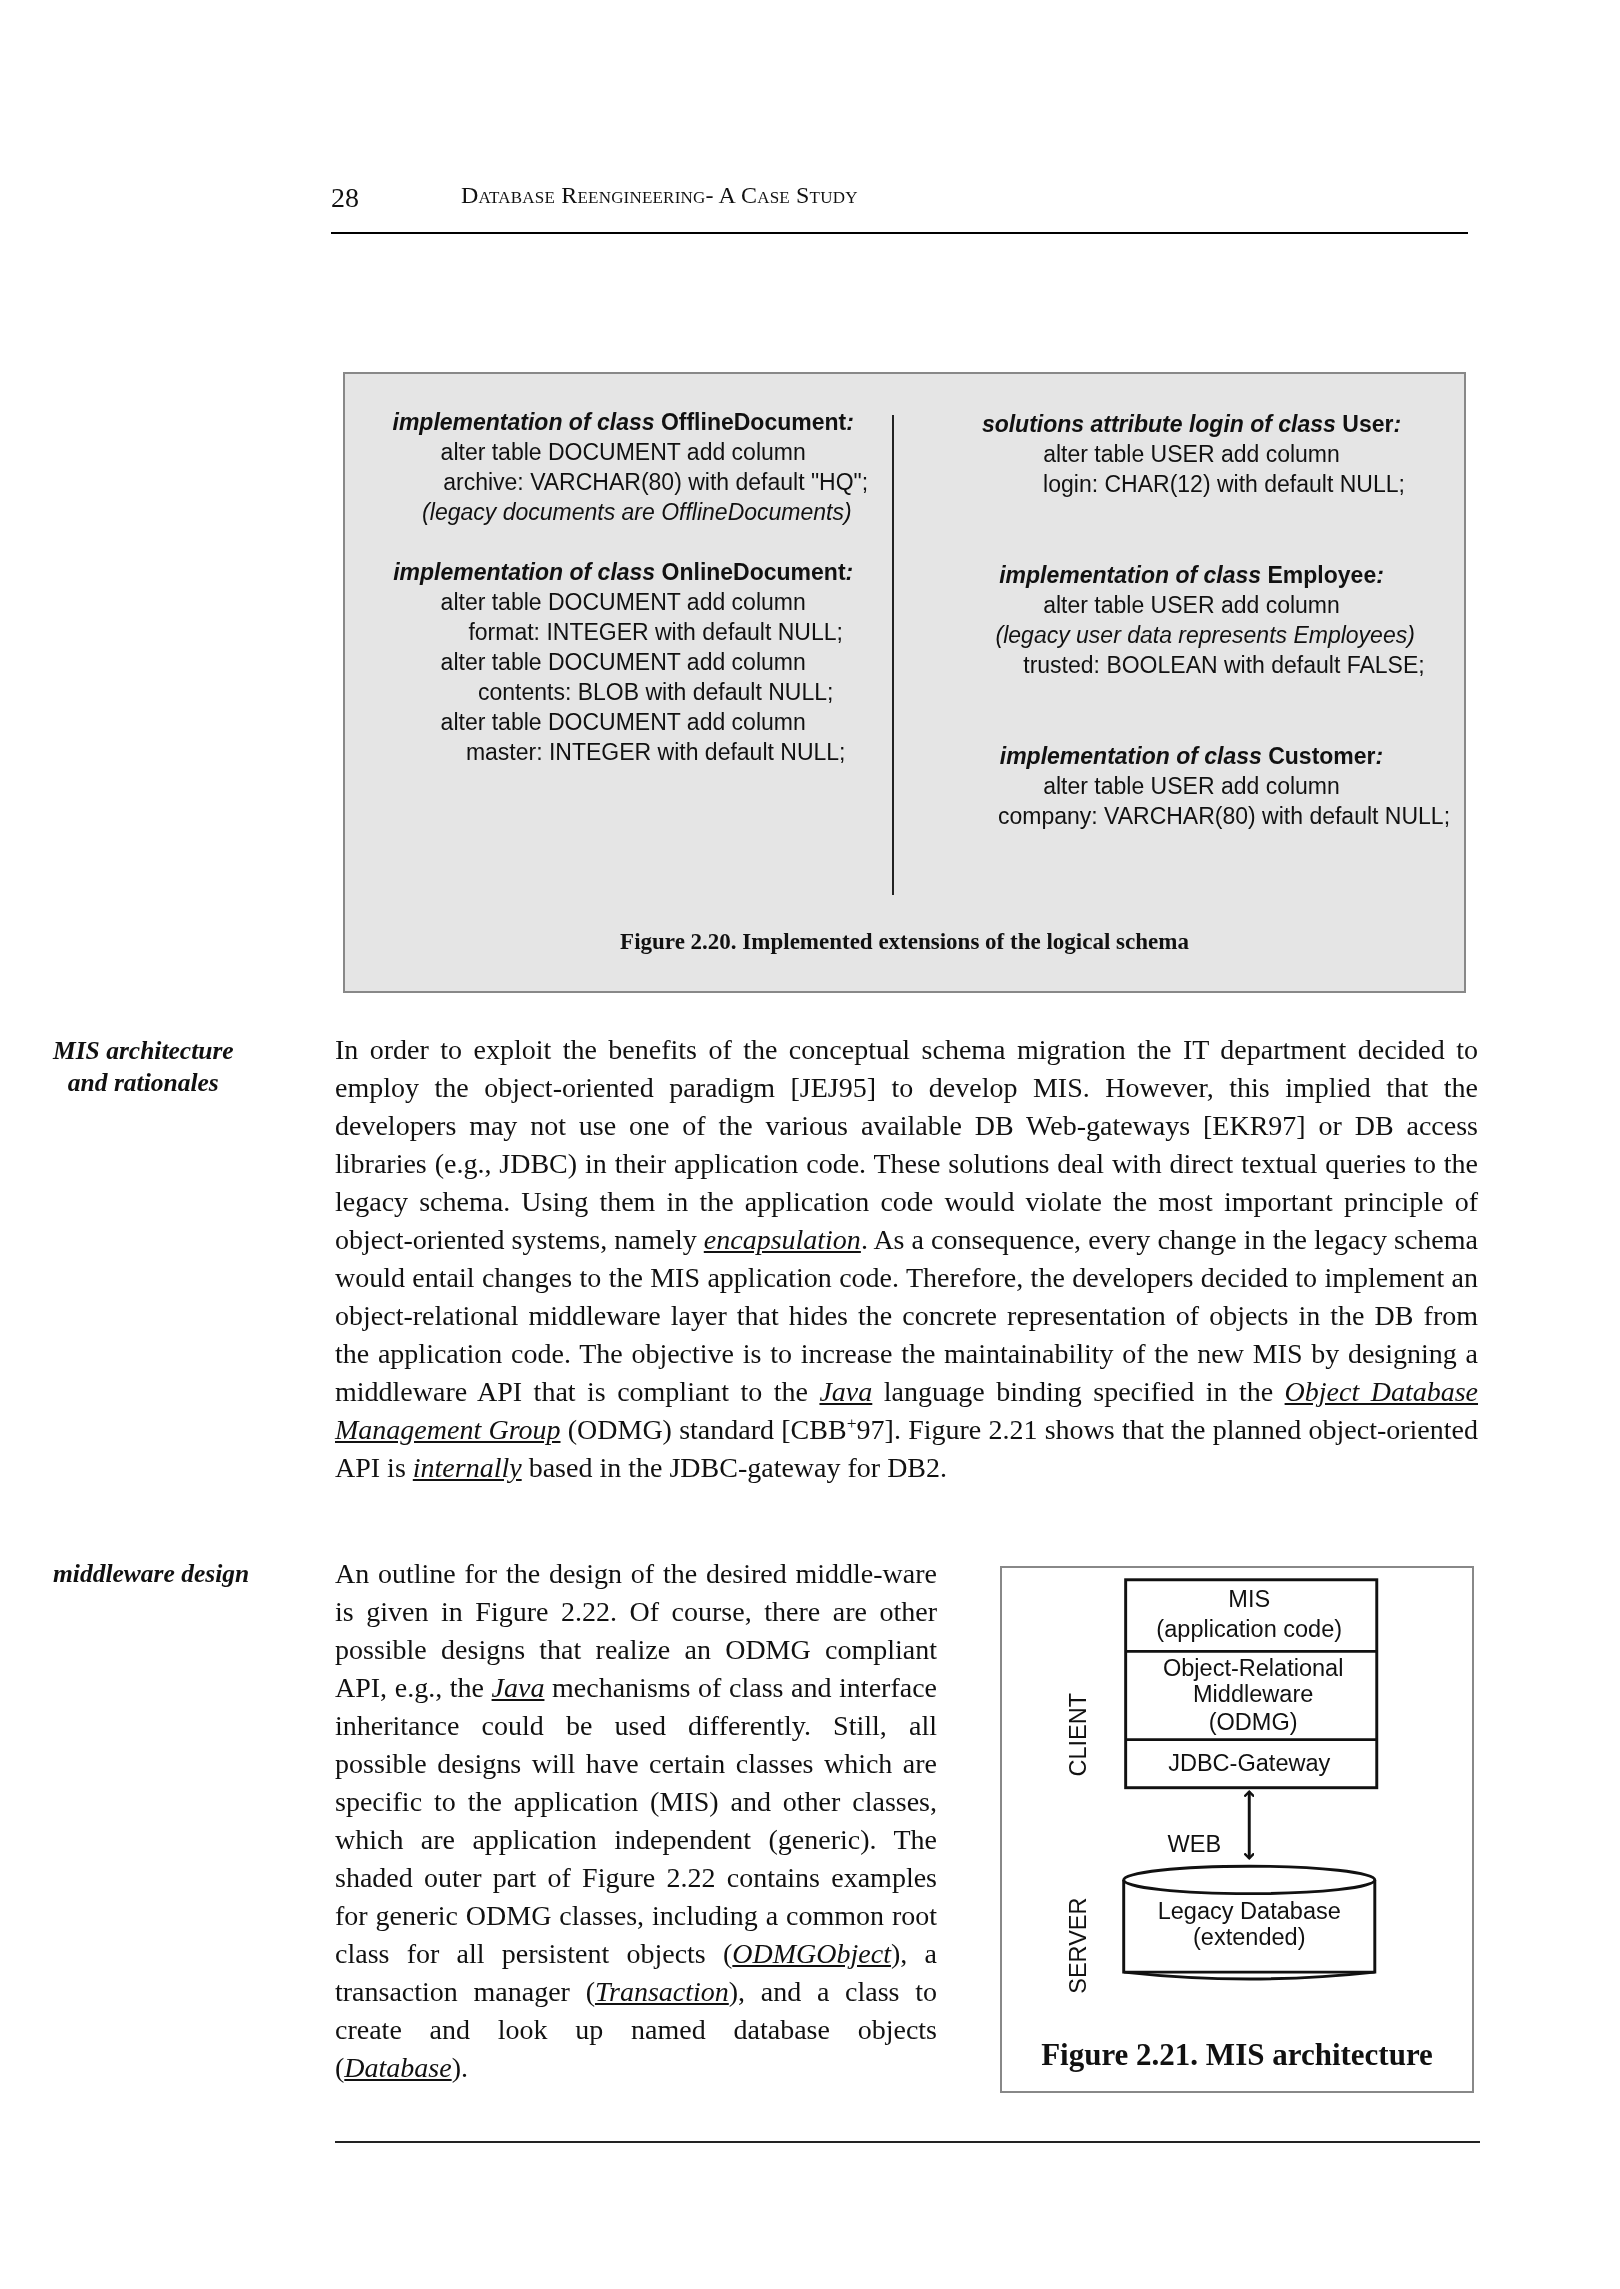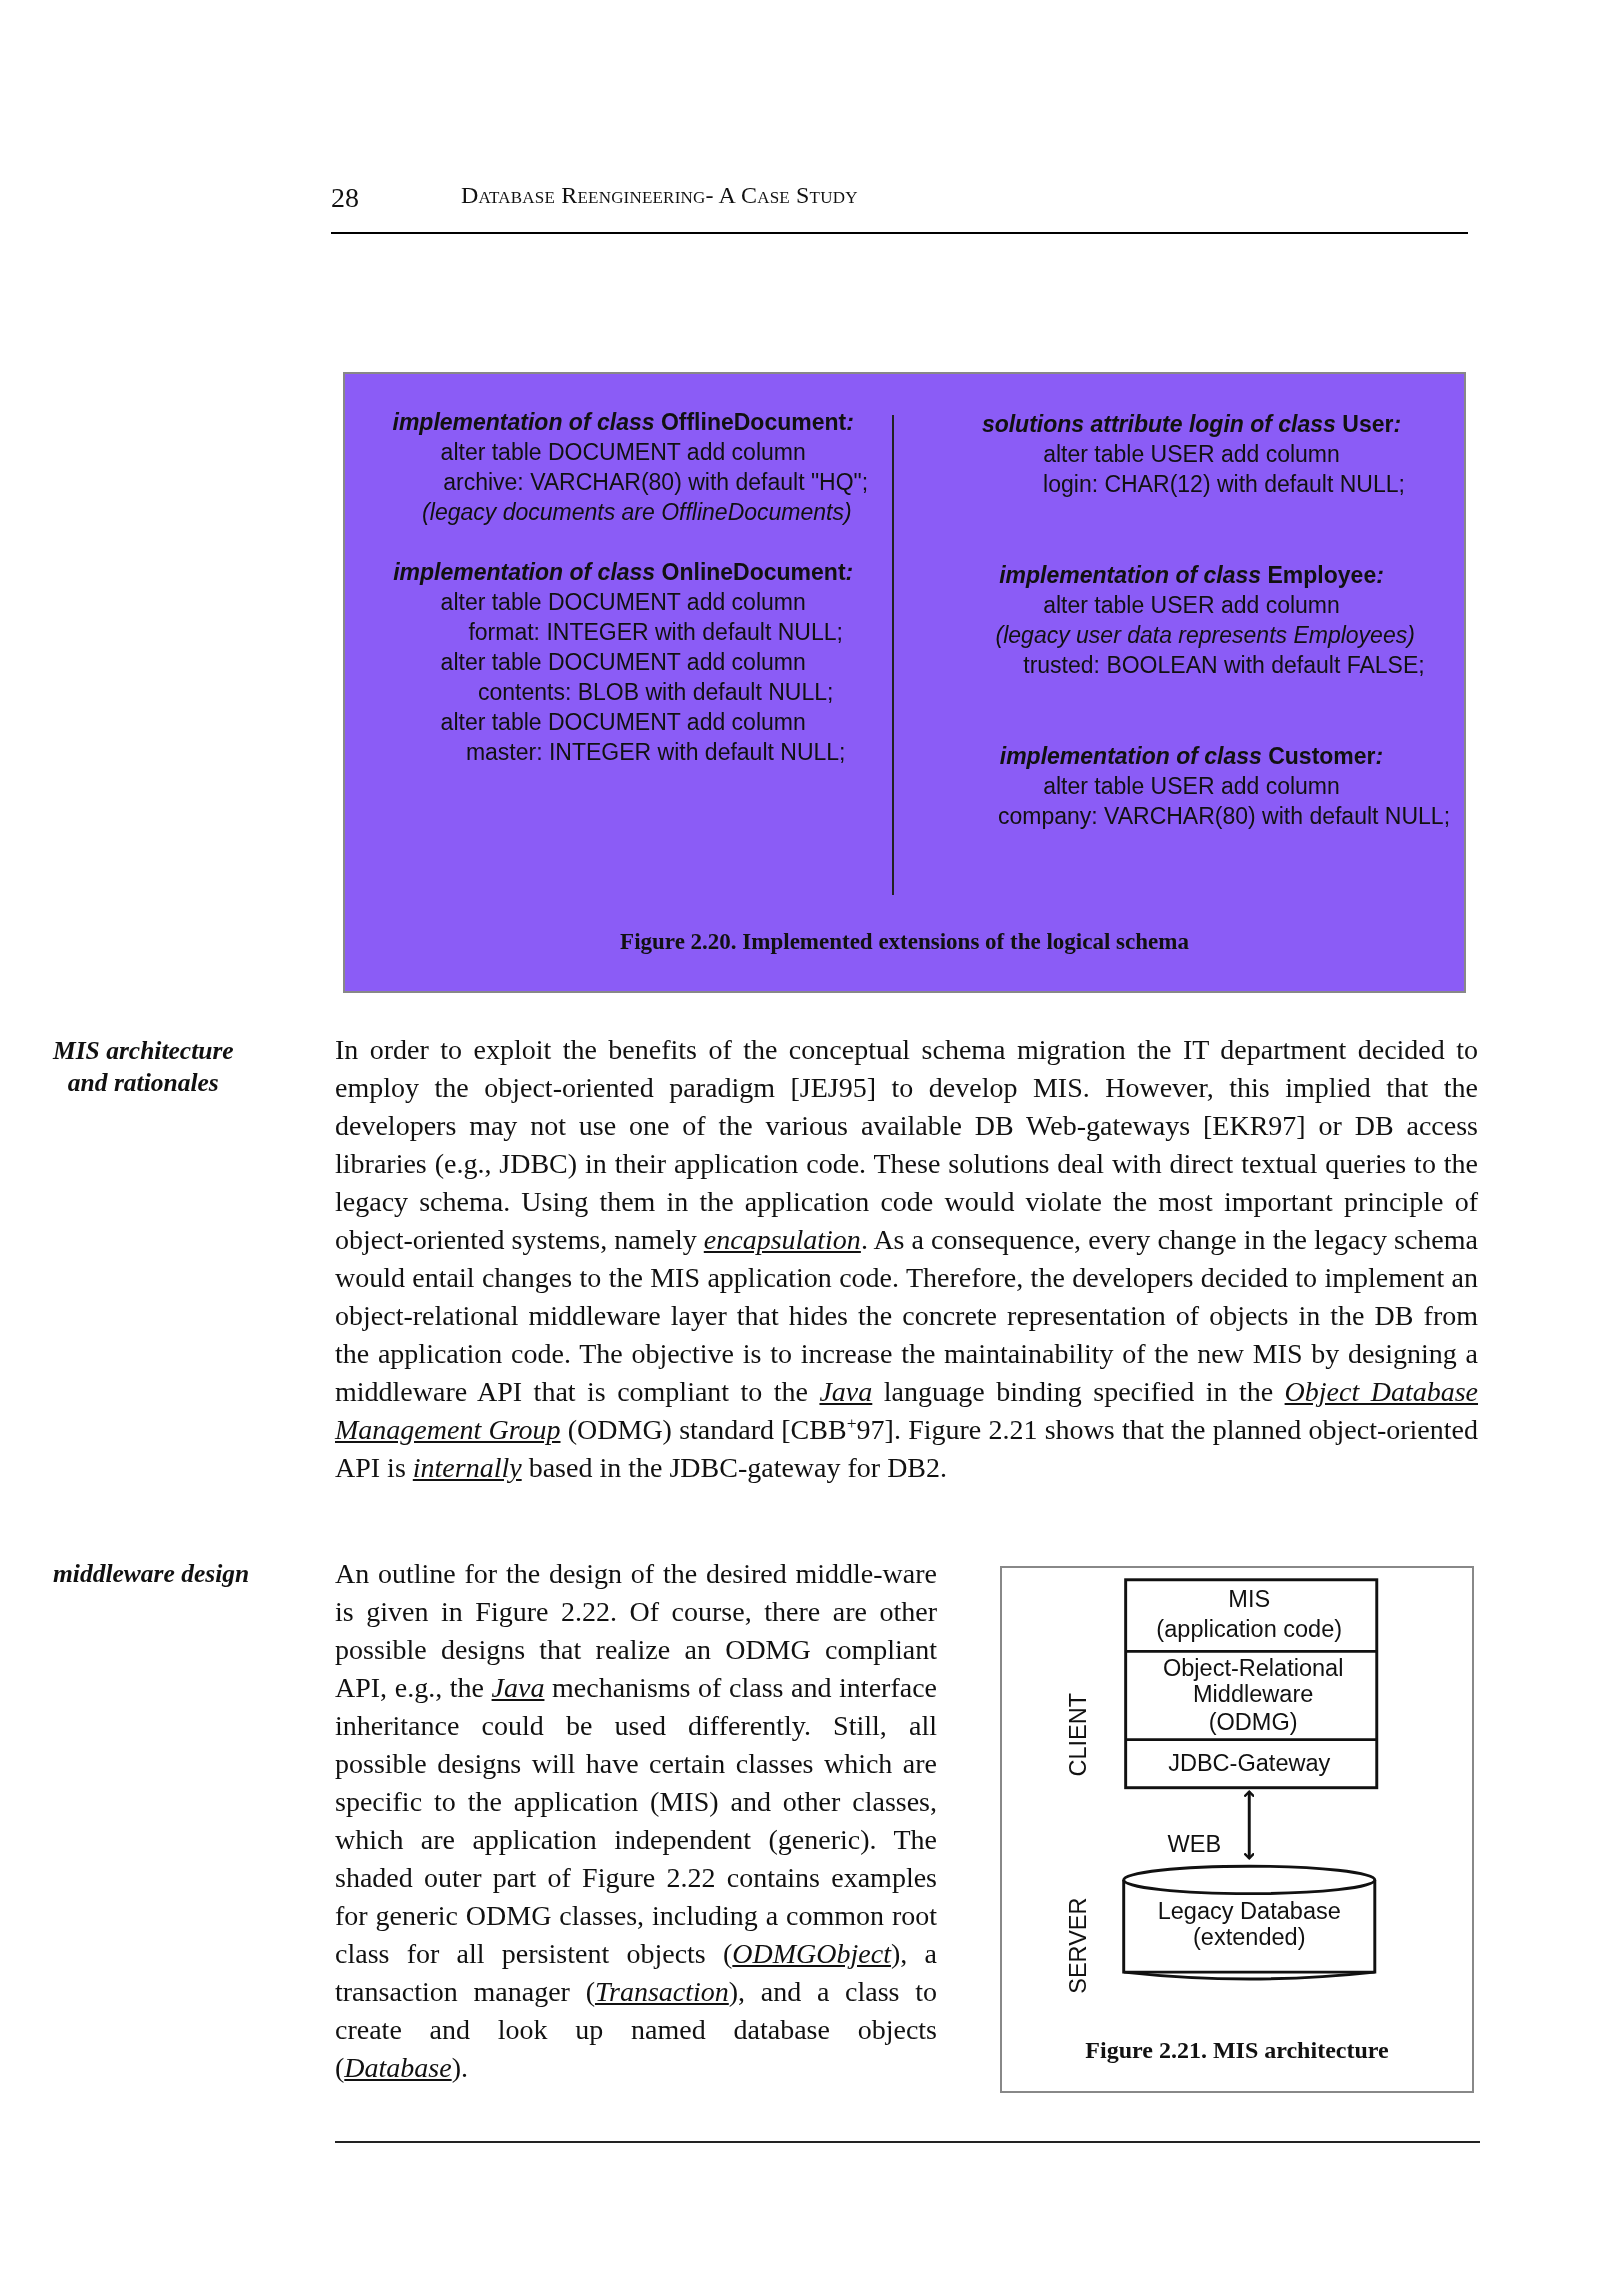--- a/index.html
+++ b/index.html
@@ -7,21 +7,21 @@
   .serif { font-family: "Liberation Serif", "DejaVu Serif", serif; text-align: center; }
   .sans { font-family: "Liberation Sans", "DejaVu Sans", sans-serif; }
 
   
   #running-header { position: absolute; left: 331px; top: 182px; width: 1137px; height: 39px; }
   #page-number { position: absolute; left: 0; top: 0; font-size: 28px; }
   #running-title { position: absolute; left: 130px; top: 0; font-size: 24px; font-variant: small-caps; letter-spacing: 0.2px; }
   #header-rule { position: absolute; left: 331px; top: 232px; width: 1137px; height: 2px; background: #000; }
 
   
-  #fig220 { position: absolute; left: 343px; top: 372px; width: 1123px; height: 621px; border: 2.9px solid #888; box-sizing: border-box; background: #8b5cf6; }
+  #fig220 { position: absolute; left: 343px; top: 372px; width: 1123px; height: 621px; border: 2.9px solid #888; box-sizing: border-box; background: #e5e5e5; }
   .code-col { position: absolute; font-size: 23px; line-height: 30px; }
   #code-left { left: 13.7px; top: 33px; width: 529px; }
   #code-right { left: 572px; top: 35px; width: 549px; }
   #col-divider { position: absolute; left: 547px; top: 41px; width: 2px; height: 480px; background: #222; }
   .code-line { white-space: pre; display: block; }
   .code-line.indent { padding-left: 65px; }
   .code-line.note { padding-left: 27.4px; font-style: italic; }
   .heading { font-style: italic; font-weight: bold; }
   .heading .cls { font-style: normal; }
   .gap { height: 30px; }
@@ -35,21 +35,21 @@
   .para { position: absolute; font-size: 28px; line-height: 38px; text-align: justify; }
   #para1 { left: 335px; top: 1031px; width: 1143px; }
   #para2 { left: 335px; top: 1555px; width: 602px; }
   .para i { font-style: italic; text-decoration: underline; }
   .para sup { font-size: 17.6px; vertical-align: super; line-height: 0; }
 
   
   #fig221 { position: absolute; left: 1000px; top: 1566px; width: 474px; height: 527px; border: 2.9px solid #888; box-sizing: border-box; background: #fff; }
   #fig221 svg { position: absolute; left: 0; top: 0; }
   .diag-text { font-family: "Liberation Sans", "DejaVu Sans", sans-serif; font-size: 24px; fill: #111; }
-  #fig221-caption { position: absolute; left: 0; width: 100%; top: 469px; text-align: center; font-size: 24px; font-weight: bold; }
+  #fig221-caption { position: absolute; left: 0; width: 100%; top: 469px; text-align: center; font-size: 31px; font-weight: bold; }
 
   #footer-rule { position: absolute; left: 335px; top: 2141px; width: 1145px; height: 2px; background: #222; }
 </style>
 </head>
 <body class="serif">
 
 <div id="running-header">
   <span id="page-number">28</span>
   <span id="running-title">Database Reengineering- A Case Study</span>
 </div>

